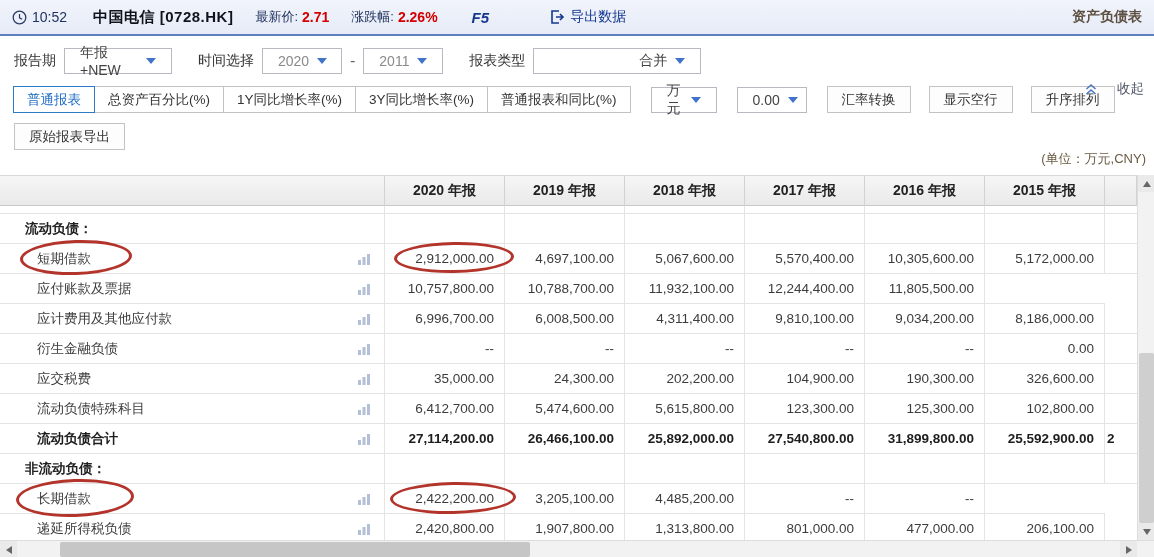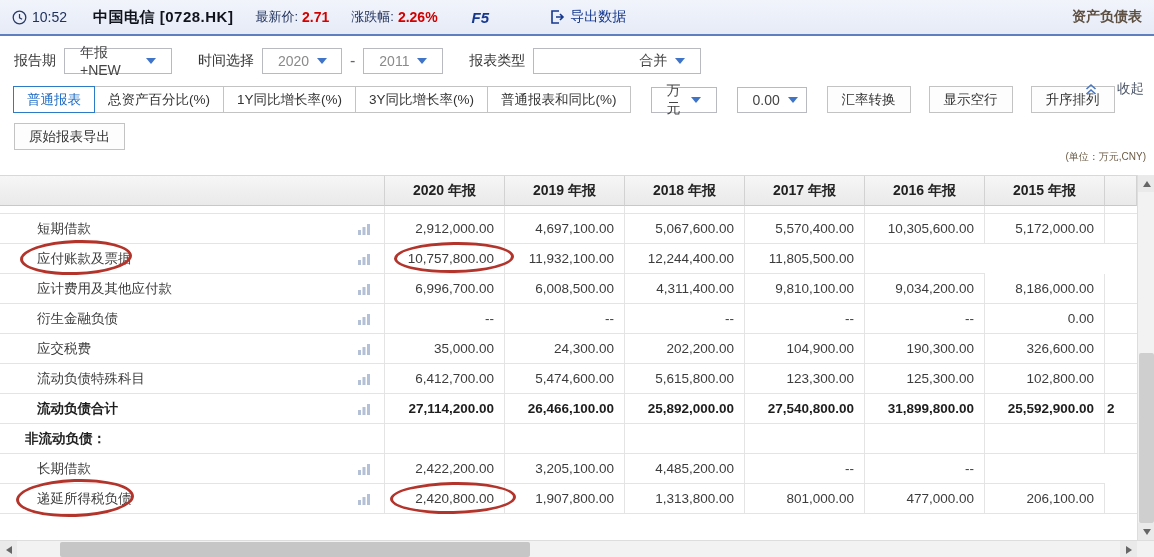--- a/index.html
+++ b/index.html
@@ -33,21 +33,21 @@
   .tab { height:27px; padding:0 13px; display:inline-flex; align-items:center; background:#fff;
          border:1px solid #c3c3c3; font-size:13.5px; color:#333; margin-left:-1px; cursor:pointer; position:relative; }
   .tab.active { border:1px solid #2d7ac7; color:#1f6cc5; z-index:2; }
   .toolbar-row .sel { margin-left:20px; }
   .btn { height:27px; padding:0 14px; display:inline-flex; align-items:center; background:#fdfdfd;
          border:1px solid #c3c3c3; font-size:13.5px; color:#333; cursor:pointer; }
   .ml20 { margin-left:20px; } .ml12 { margin-left:12px; } .ml18 { margin-left:18px; }
   .collapse { position:absolute; right:10px; top:80px; display:flex; align-items:center; gap:20px;
               color:#4d5668; font-size:13.5px; cursor:pointer; }
   .export-row { padding:10px 16px 0 14px; }
-  .unit-note { position:absolute; right:8px; top:150px; font-size:10px; color:#6a5a43; }
+  .unit-note { position:absolute; right:8px; top:150px; font-size:13px; color:#6a5a43; }
 
   
   .table-wrap { position:absolute; top:175px; left:0; width:1137px; height:365px; overflow:hidden;
                 border-top:1px solid #d8d8d8; }
   .t-row { display:grid; grid-template-columns:385px repeat(6,120px) 32px; height:30px; }
   .t-row.header { height:30px; background:linear-gradient(#f6f6f6,#e9e9e9); }
   .t-row.header .cell { border-right:1px solid #d2d2d2; border-bottom:1px solid #c8c8c8;
                         font-weight:bold; font-size:14px; color:#222; display:flex; align-items:center; justify-content:center; }
   .t-row.sliver { height:8px; }
   .cell { border-right:1px solid #e4e4e4; border-bottom:1px solid #e4e4e4; display:flex; align-items:center;
@@ -184,20 +184,32 @@
     <div class="cell labelc"></div>
       <div class="cell"></div>
       <div class="cell"></div>
       <div class="cell"></div>
     <div class="cell"></div>
       <div class="cell"></div>
       <div class="cell"></div>
       <div class="cell partial"></div>
   </div>
   <div id="tbody">
+      <div class="t-row section">
+        <div class="cell labelc">
+          <span>流动负债：</span>
+        </div>
+        <div class="cell num"></div>
+        <div class="cell num"></div>
+        <div class="cell num"></div>
+        <div class="cell num"></div>
+        <div class="cell num"></div>
+        <div class="cell num"></div>
+        <div class="cell partial"></div>
+      </div>
       <div class="t-row item">
         <div class="cell labelc">
           <span>短期借款</span>
           <span class="baricon"><svg width="14" height="12" viewBox="0 0 14 12">
               <rect x="1" y="7" width="3" height="5" fill="#b4c0d6"></rect>
               <rect x="5.5" y="4" width="3" height="8" fill="#b4c0d6"></rect>
               <rect x="10" y="1" width="3" height="11" fill="#b4c0d6"></rect>
             </svg></span>
         </div>
         <div class="cell num">2,912,000.00</div>
@@ -211,20 +223,21 @@
       <div class="t-row item">
         <div class="cell labelc">
           <span>应付账款及票据</span>
           <span class="baricon"><svg width="14" height="12" viewBox="0 0 14 12">
               <rect x="1" y="7" width="3" height="5" fill="#b4c0d6"></rect>
               <rect x="5.5" y="4" width="3" height="8" fill="#b4c0d6"></rect>
               <rect x="10" y="1" width="3" height="11" fill="#b4c0d6"></rect>
             </svg></span>
         </div>
         <div class="cell num">10,757,800.00</div>
+        <div class="cell num">10,788,700.00</div>
         <div class="cell num">11,932,100.00</div>
         <div class="cell num">12,244,400.00</div>
         <div class="cell num">11,805,500.00</div>
         <div class="cell partial"></div>
       </div>
       <div class="t-row item">
         <div class="cell labelc">
           <span>应计费用及其他应付款</span>
           <span class="baricon"><svg width="14" height="12" viewBox="0 0 14 12">
               <rect x="1" y="7" width="3" height="5" fill="#b4c0d6"></rect>

